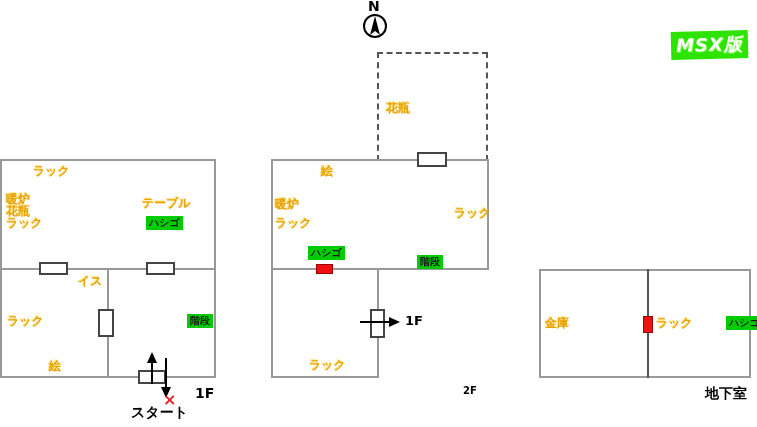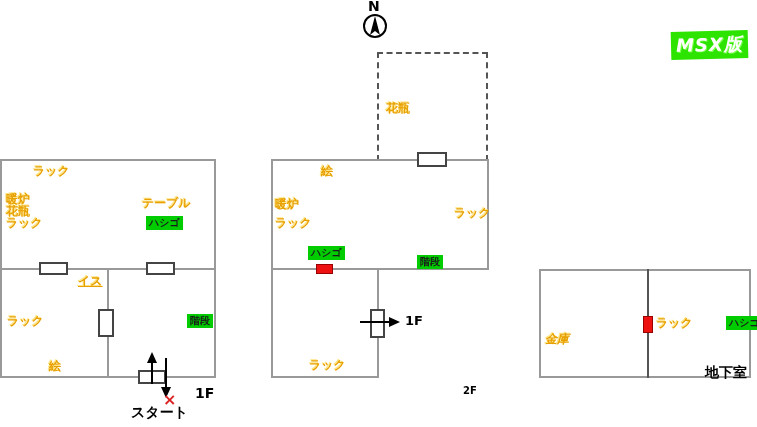--- a/index.html
+++ b/index.html
@@ -48,21 +48,21 @@
   <div class="door" style="left:146px; top:262px; width:29px; height:13px;"></div>
   <div class="door" style="left:98px; top:309px; width:16px; height:28px;"></div>
   <div class="door" style="left:138px; top:370px; width:28px; height:14px;"></div>
 
   <div class="olabel" style="left:33px; top:165px;">ラック</div>
   <div class="olabel" style="left:6px; top:193px;">暖炉</div>
   <div class="olabel" style="left:6px; top:205px;">花瓶</div>
   <div class="olabel" style="left:6px; top:217px;">ラック</div>
   <div class="olabel" style="left:142px; top:197px;">テーブル</div>
   <div class="glabel" style="left:146px; top:216px;">ハシゴ</div>
-  <div class="olabel" style="left:78px; top:275px;text-decoration:underline;">イス</div>
+  <div class="olabel" style="left:78px; top:275px;">イス</div>
   <div class="olabel" style="left:7px; top:315px;">ラック</div>
   <div class="olabel" style="left:49px; top:360px;">絵</div>
   <div class="glabel" style="left:187px; top:314px;">階段</div>
 
   <svg width="30" height="50" style="left:142px; top:350px;">
     <line x1="10" y1="34" x2="10" y2="11" stroke="#000" stroke-width="2"></line>
     <polygon points="10,2 15,13 5,13" fill="#000"></polygon>
     <line x1="24" y1="8" x2="24" y2="38" stroke="#000" stroke-width="2"></line>
     <polygon points="24,48 19,37 29,37" fill="#000"></polygon>
   </svg>
@@ -90,19 +90,19 @@
   <svg width="45" height="20" style="left:358px; top:312px;">
     <line x1="2" y1="10" x2="32" y2="10" stroke="#000" stroke-width="2"></line>
     <polygon points="42,10 31,5 31,15" fill="#000"></polygon>
   </svg>
   <div class="blabel" style="left:405px; top:313px; font-size:13px;">1F</div>
   <div class="blabel" style="left:463px; top:385px; font-size:10px;">2F</div>
 
   <div class="room" style="left:539px; top:269px; width:212px; height:109px;"></div>
   <div class="wall-v" style="left:647px; top:269px; height:109px; background:#555;"></div>
 
-  <div class="olabel" style="left:545px; top:333px;font-style:italic;">金庫</div>
+  <div class="olabel" style="left:545px; top:317px;">金庫</div>
   <div class="redrect" style="left:643px; top:316px; width:10px; height:17px;"></div>
   <div class="olabel" style="left:656px; top:317px;">ラック</div>
   <div class="glabel" style="left:726px; top:316px;">ハシゴ</div>
-  <div class="blabel" style="left:705px; top:364px; font-size:14px;">地下室</div>
+  <div class="blabel" style="left:705px; top:385px; font-size:14px;">地下室</div>
 
 </div>
 
 </body></html>

